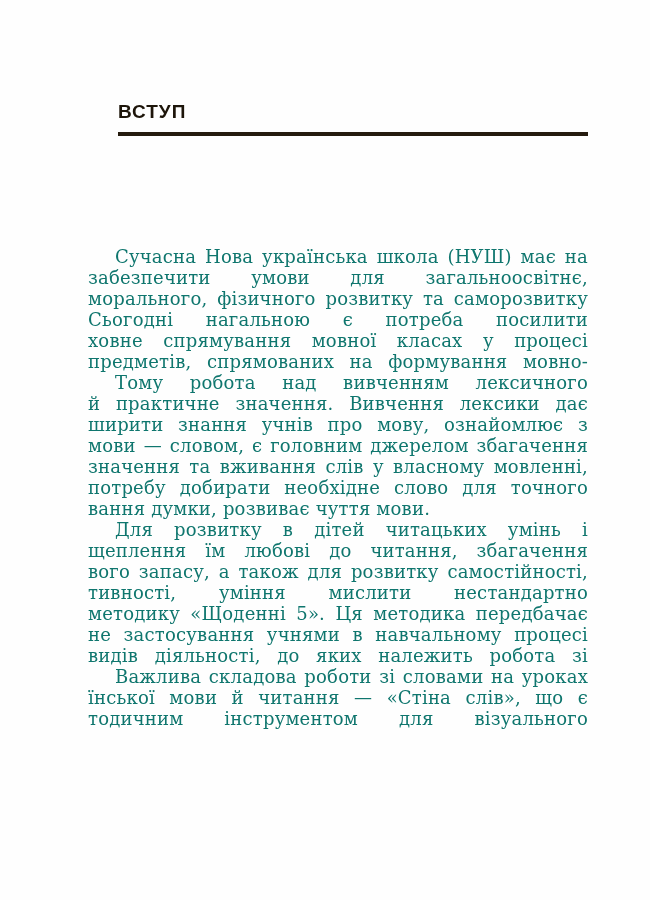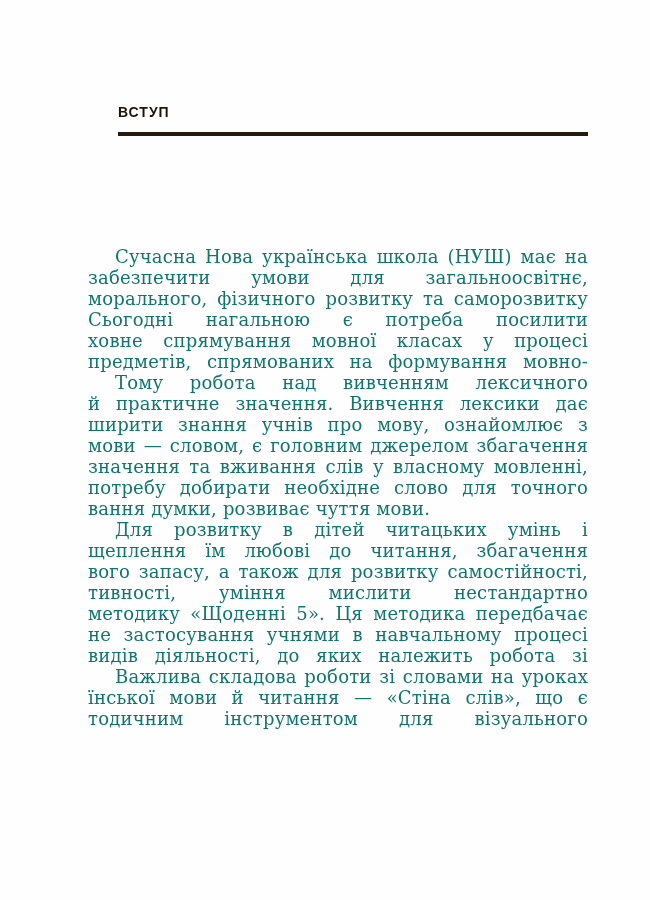--- a/index.html
+++ b/index.html
@@ -18,21 +18,21 @@
   .content-column {
     position: absolute;
     left: 88px;
     top: 100px;
     width: 500px;
   }
   .heading {
     margin: 0 0 0 30px;
     font-family: "Liberation Sans", sans-serif;
     font-weight: bold;
-    font-size: 14px;
+    font-size: 19px;
     line-height: 24px;
     letter-spacing: 1px;
     color: #1d150a;
   }
   .heading-rule {
     margin-left: 30px;
     margin-top: 8px;
     width: 470px;
     height: 4px;
     background: #251b0e;

